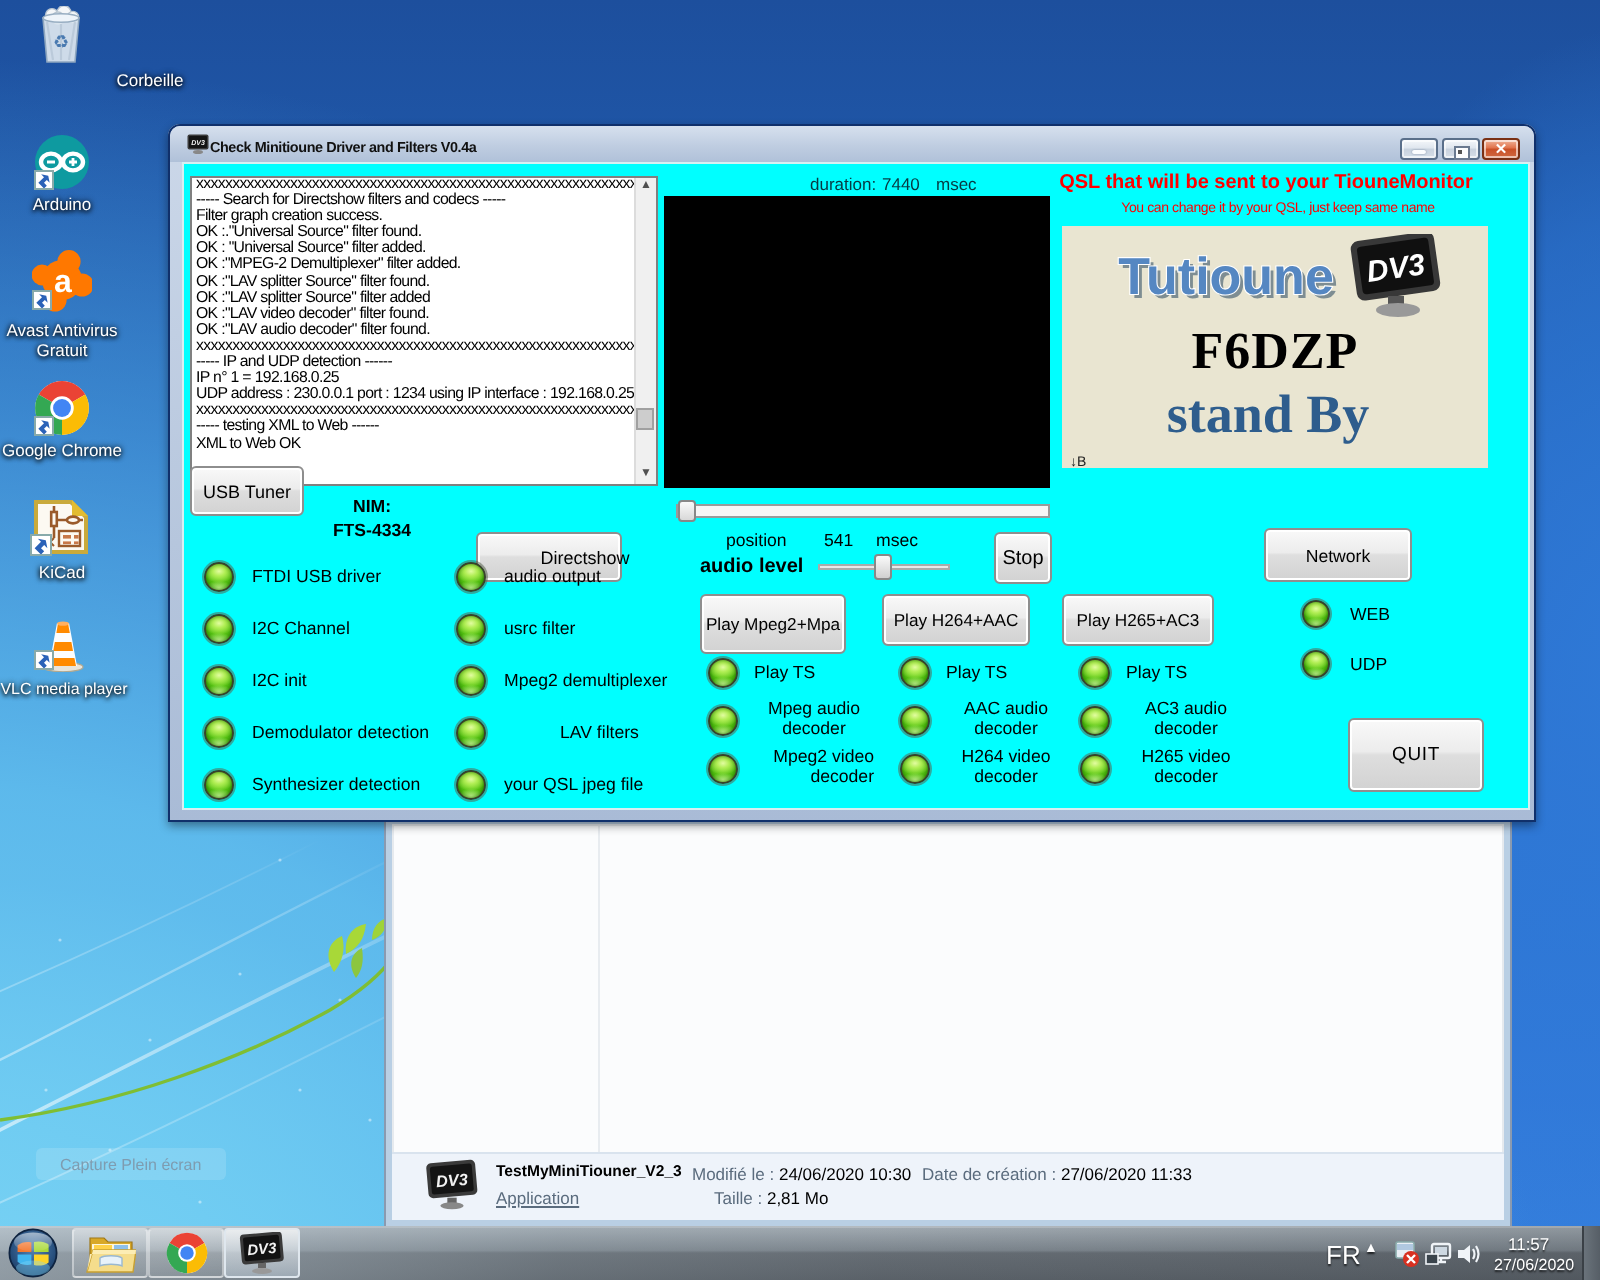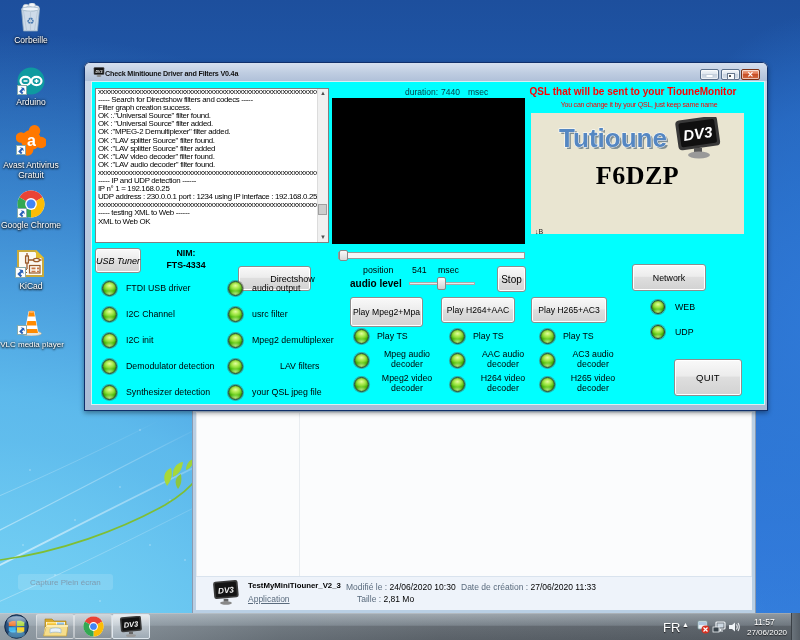--- a/index.html
+++ b/index.html
@@ -114,21 +114,21 @@
   <circle cx="7" cy="4.5" r="3.2"></circle>
       <circle cx="13" cy="3.5" r="3.6"></circle>
       <circle cx="17.5" cy="5.5" r="2.8"></circle>
   <circle cx="10" cy="6" r="3"></circle>
  </g>
  <path d="M2.5,6 L20.5,6 L18.5,28 L4.5,28 Z" fill="#dde7f0" opacity="0.92" stroke="#98aec2" stroke-width="0.8"></path>
  <ellipse cx="11.5" cy="6" rx="9" ry="2.1" fill="#eef4fa" stroke="#98aec2" stroke-width="0.8"></ellipse>
  <path d="M4.5,8 L7.5,27 M18.5,8 L15.5,27 M11.5,9 L11.5,27" stroke="#b8c8d8" stroke-width="1.1" opacity="0.85"></path>
  <text x="11.5" y="21" font-size="9" fill="#4a7ab0" text-anchor="middle">♻</text>
 </svg>
-<div class="dlabel" style="left:0px;top:36px;width:62px;">Corbeille</div>
+<div class="dlabel" style="left:0px;top:36px;width:62px;padding-left:44px;">Corbeille</div>
 
 <svg class="abs" style="left:17px;top:67px" width="28" height="28" viewBox="0 0 28 28">
  <circle cx="14" cy="14" r="13.5" fill="#0e9aa0"></circle>
  <ellipse cx="8.5" cy="14" rx="5" ry="4.2" fill="none" stroke="#fff" stroke-width="2.2"></ellipse>
  <ellipse cx="19.5" cy="14" rx="5" ry="4.2" fill="none" stroke="#fff" stroke-width="2.2"></ellipse>
  <path d="M6.5,14 h4 M19.5,12 v4 M17.5,14 h4" stroke="#fff" stroke-width="1.4"></path>
 </svg>
 <rect class="abs" style="left:17px;top:85px;width:10px;height:10px;background:#fff;border:1px solid #8aa;box-sizing:border-box;"></rect>
 <svg class="abs" style="left:18px;top:86px" width="8" height="8" viewBox="0 0 8 8">
     <path d="M1,7 L1,3 L5,3 L5,1 L7,4 L5,7 L5,5 L3,5 L3,7 Z" fill="#2a62b8" transform="rotate(-45 4 4)"></path>
@@ -290,23 +290,24 @@
    <svg class="abs" style="left:142px;top:4px" width="50" height="44" viewBox="0 0 48 44">
     <g transform="rotate(-8 24 18)">
      <rect x="3" y="1" width="42" height="30" rx="4" fill="#383838"></rect>
      <rect x="6" y="4" width="36" height="24" rx="2" fill="#101010"></rect>
      <text x="24" y="22" font-size="15" font-style="italic" font-weight="bold" fill="#fff" text-anchor="middle" font-family="Liberation Sans">DV3</text>
     </g>
     <rect x="20" y="31" width="8" height="5" fill="#555"></rect>
     <ellipse cx="25" cy="38" rx="11" ry="3.5" fill="#999"></ellipse>
    </svg>
    <div id="f6dzp">F6DZP</div>
+   <div id="standby">stand By</div>
    <div style="position:absolute;left:4px;bottom:-1px;font-size:7px;color:#222;">↓B</div>
   </div>
-  <div class="btn" style="left:4px;top:167px;width:46px;height:25px;font-style:italic;">USB Tuner</div>
+  <div class="btn" style="left:4px;top:152px;width:57px;height:25px;">USB Tuner</div>
   <div class="lbl" style="left:65px;top:167px;width:60px;text-align:center;font-weight:bold;">NIM:</div>
   <div class="lbl" style="left:55px;top:179px;width:80px;text-align:center;font-weight:bold;">FTS-4334</div>
   <div class="btn" style="left:147px;top:185px;width:73px;height:25px;padding-left:36px;">Directshow</div>
 
   <div class="led" style="left:11px;top:200px;"></div>
       <div class="lbl" style="left:35px;top:202px;">FTDI USB driver</div>
   <div class="led" style="left:11px;top:226px;"></div>
       <div class="lbl" style="left:35px;top:228px;">I2C Channel</div>
   <div class="led" style="left:11px;top:252px;"></div>
       <div class="lbl" style="left:35px;top:254px;">I2C init</div>
@@ -340,21 +341,21 @@
 
   <div class="btn" style="left:259px;top:216px;width:73px;height:30px;font-size:8.6px;">Play Mpeg2+Mpa</div>
   <div class="btn" style="left:350px;top:216px;width:74px;height:26px;font-size:8.6px;">Play H264+AAC</div>
   <div class="btn" style="left:440px;top:216px;width:76px;height:26px;font-size:8.6px;">Play H265+AC3</div>
 
   <div class="led" style="left:263px;top:248px;"></div>
       <div class="lbl" style="left:286px;top:250px;">Play TS</div>
   <div class="led" style="left:263px;top:272px;"></div>
       <div class="lbl2" style="left:286px;top:269px;width:60px;">Mpeg audio<br>decoder</div>
   <div class="led" style="left:263px;top:296px;"></div>
-      <div class="lbl2" style="left:286px;top:293px;width:60px;">Mpeg2 video<br>decoder</div>
+      <div class="lbl2" style="left:286px;top:293px;width:60px;text-align:right;">Mpeg2 video<br>decoder</div>
 
   <div class="led" style="left:359px;top:248px;"></div>
       <div class="lbl" style="left:382px;top:250px;">Play TS</div>
   <div class="led" style="left:359px;top:272px;"></div>
       <div class="lbl2" style="left:382px;top:269px;width:60px;">AAC audio<br>decoder</div>
   <div class="led" style="left:359px;top:296px;"></div>
       <div class="lbl2" style="left:382px;top:293px;width:60px;">H264 video<br>decoder</div>
 
   <div class="led" style="left:449px;top:248px;"></div>
       <div class="lbl" style="left:472px;top:250px;">Play TS</div>

